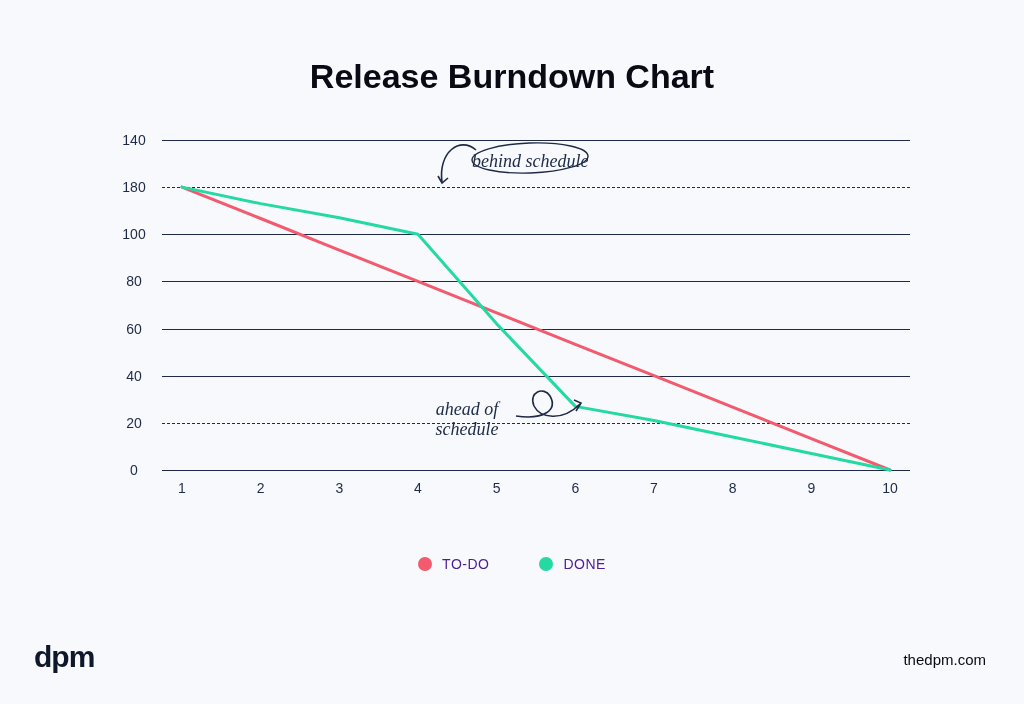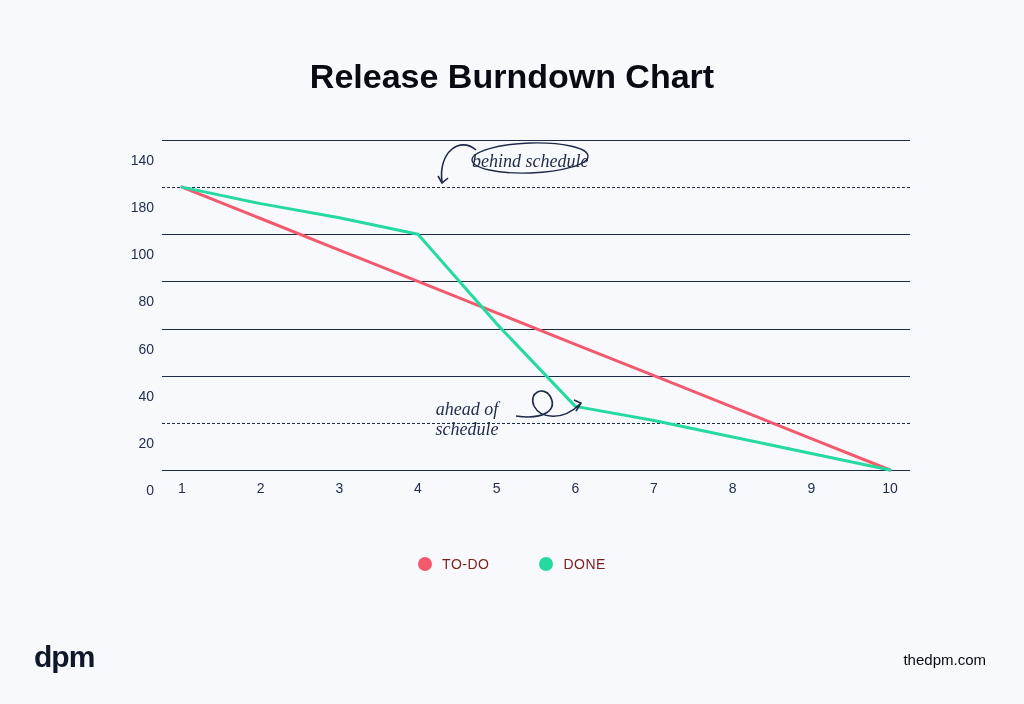--- a/index.html
+++ b/index.html
@@ -39,25 +39,24 @@
     height: 0;
     border-top: 1.5px solid #1e2a47;
   }
   .gridline.dashed {
     border-top-style: dashed;
   }
   .y-label {
     position: absolute;
     right: 756px;
     width: 40px;
-    text-align: right;
+    text-align: center;
     font-size: 14px;
     color: #1e2a47;
     transform: translateY(-50%);
-    margin-top: 20px;
   }
   .x-labels {
     position: absolute;
     left: 42px;
     top: 340px;
     width: 748px;
     height: 24px;
   }
   .x-label {
     position: absolute;
@@ -69,21 +68,21 @@
   .legend {
     position: absolute;
     left: 0;
     width: 100%;
     top: 556px;
     display: flex;
     justify-content: center;
     gap: 50px;
     font-size: 14px;
     letter-spacing: 0.5px;
-    color: #7f1d1d;
+    color: #4c1d95;
   }
   .legend-item {
     display: flex;
     align-items: center;
     gap: 10px;
   }
   .legend-dot {
     width: 14px;
     height: 14px;
     border-radius: 50%;

